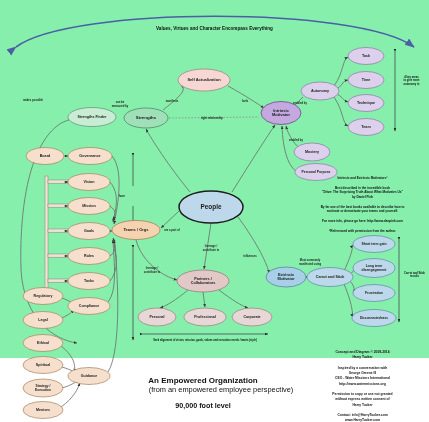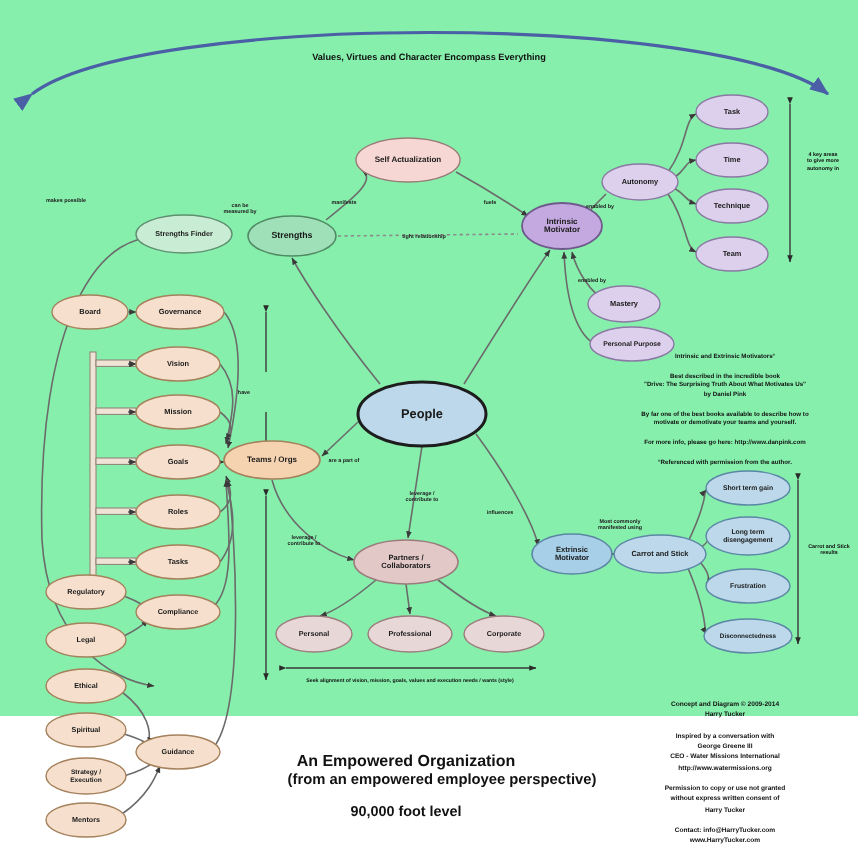--- a/index.html
+++ b/index.html
@@ -13,21 +13,21 @@
        fill:#222;text-anchor:middle;dominant-baseline:middle;}
   .edge{fill:none;stroke:#6b6b6b;stroke-width:.8;}
   .edge-dot{fill:none;stroke:#8a8a8a;stroke-width:.8;stroke-dasharray:1.6 1.6;}
   .arc{fill:none;stroke:#4a5fa5;stroke-width:1.6;}
   .brk{fill:none;stroke:#3a3a3a;stroke-width:.7;}
   .bar{fill:#efe3d6;stroke:#8d7f72;stroke-width:.5;}
   .credits,.note,.title{position:absolute;text-align:center;color:#111;}
   .note{font-size:3.1px;line-height:1.55;font-weight:bold;}
   .credits{font-size:3.3px;line-height:1.6;font-weight:bold;}
   .title-main{font-size:8px;font-weight:bold;}
-  .title-sub{font-size:7.4px;font-weight:bold;padding-left:36px;}
+  .title-sub{font-size:7.4px;font-weight:normal;padding-left:36px;}
   .title-foot{font-size:7.2px;font-weight:bold;margin-top:7px;}
   .caption{position:absolute;font-size:2.6px;font-weight:bold;color:#111;
            text-align:center;white-space:nowrap;}
   .arclabel{position:absolute;font-size:4.6px;font-weight:bold;color:#111;
             text-align:center;white-space:nowrap;}
   .sidelbl{position:absolute;font-size:2.7px;font-weight:bold;color:#111;
            text-align:center;line-height:1.25;}
 </style>
 </head>
 <body>

